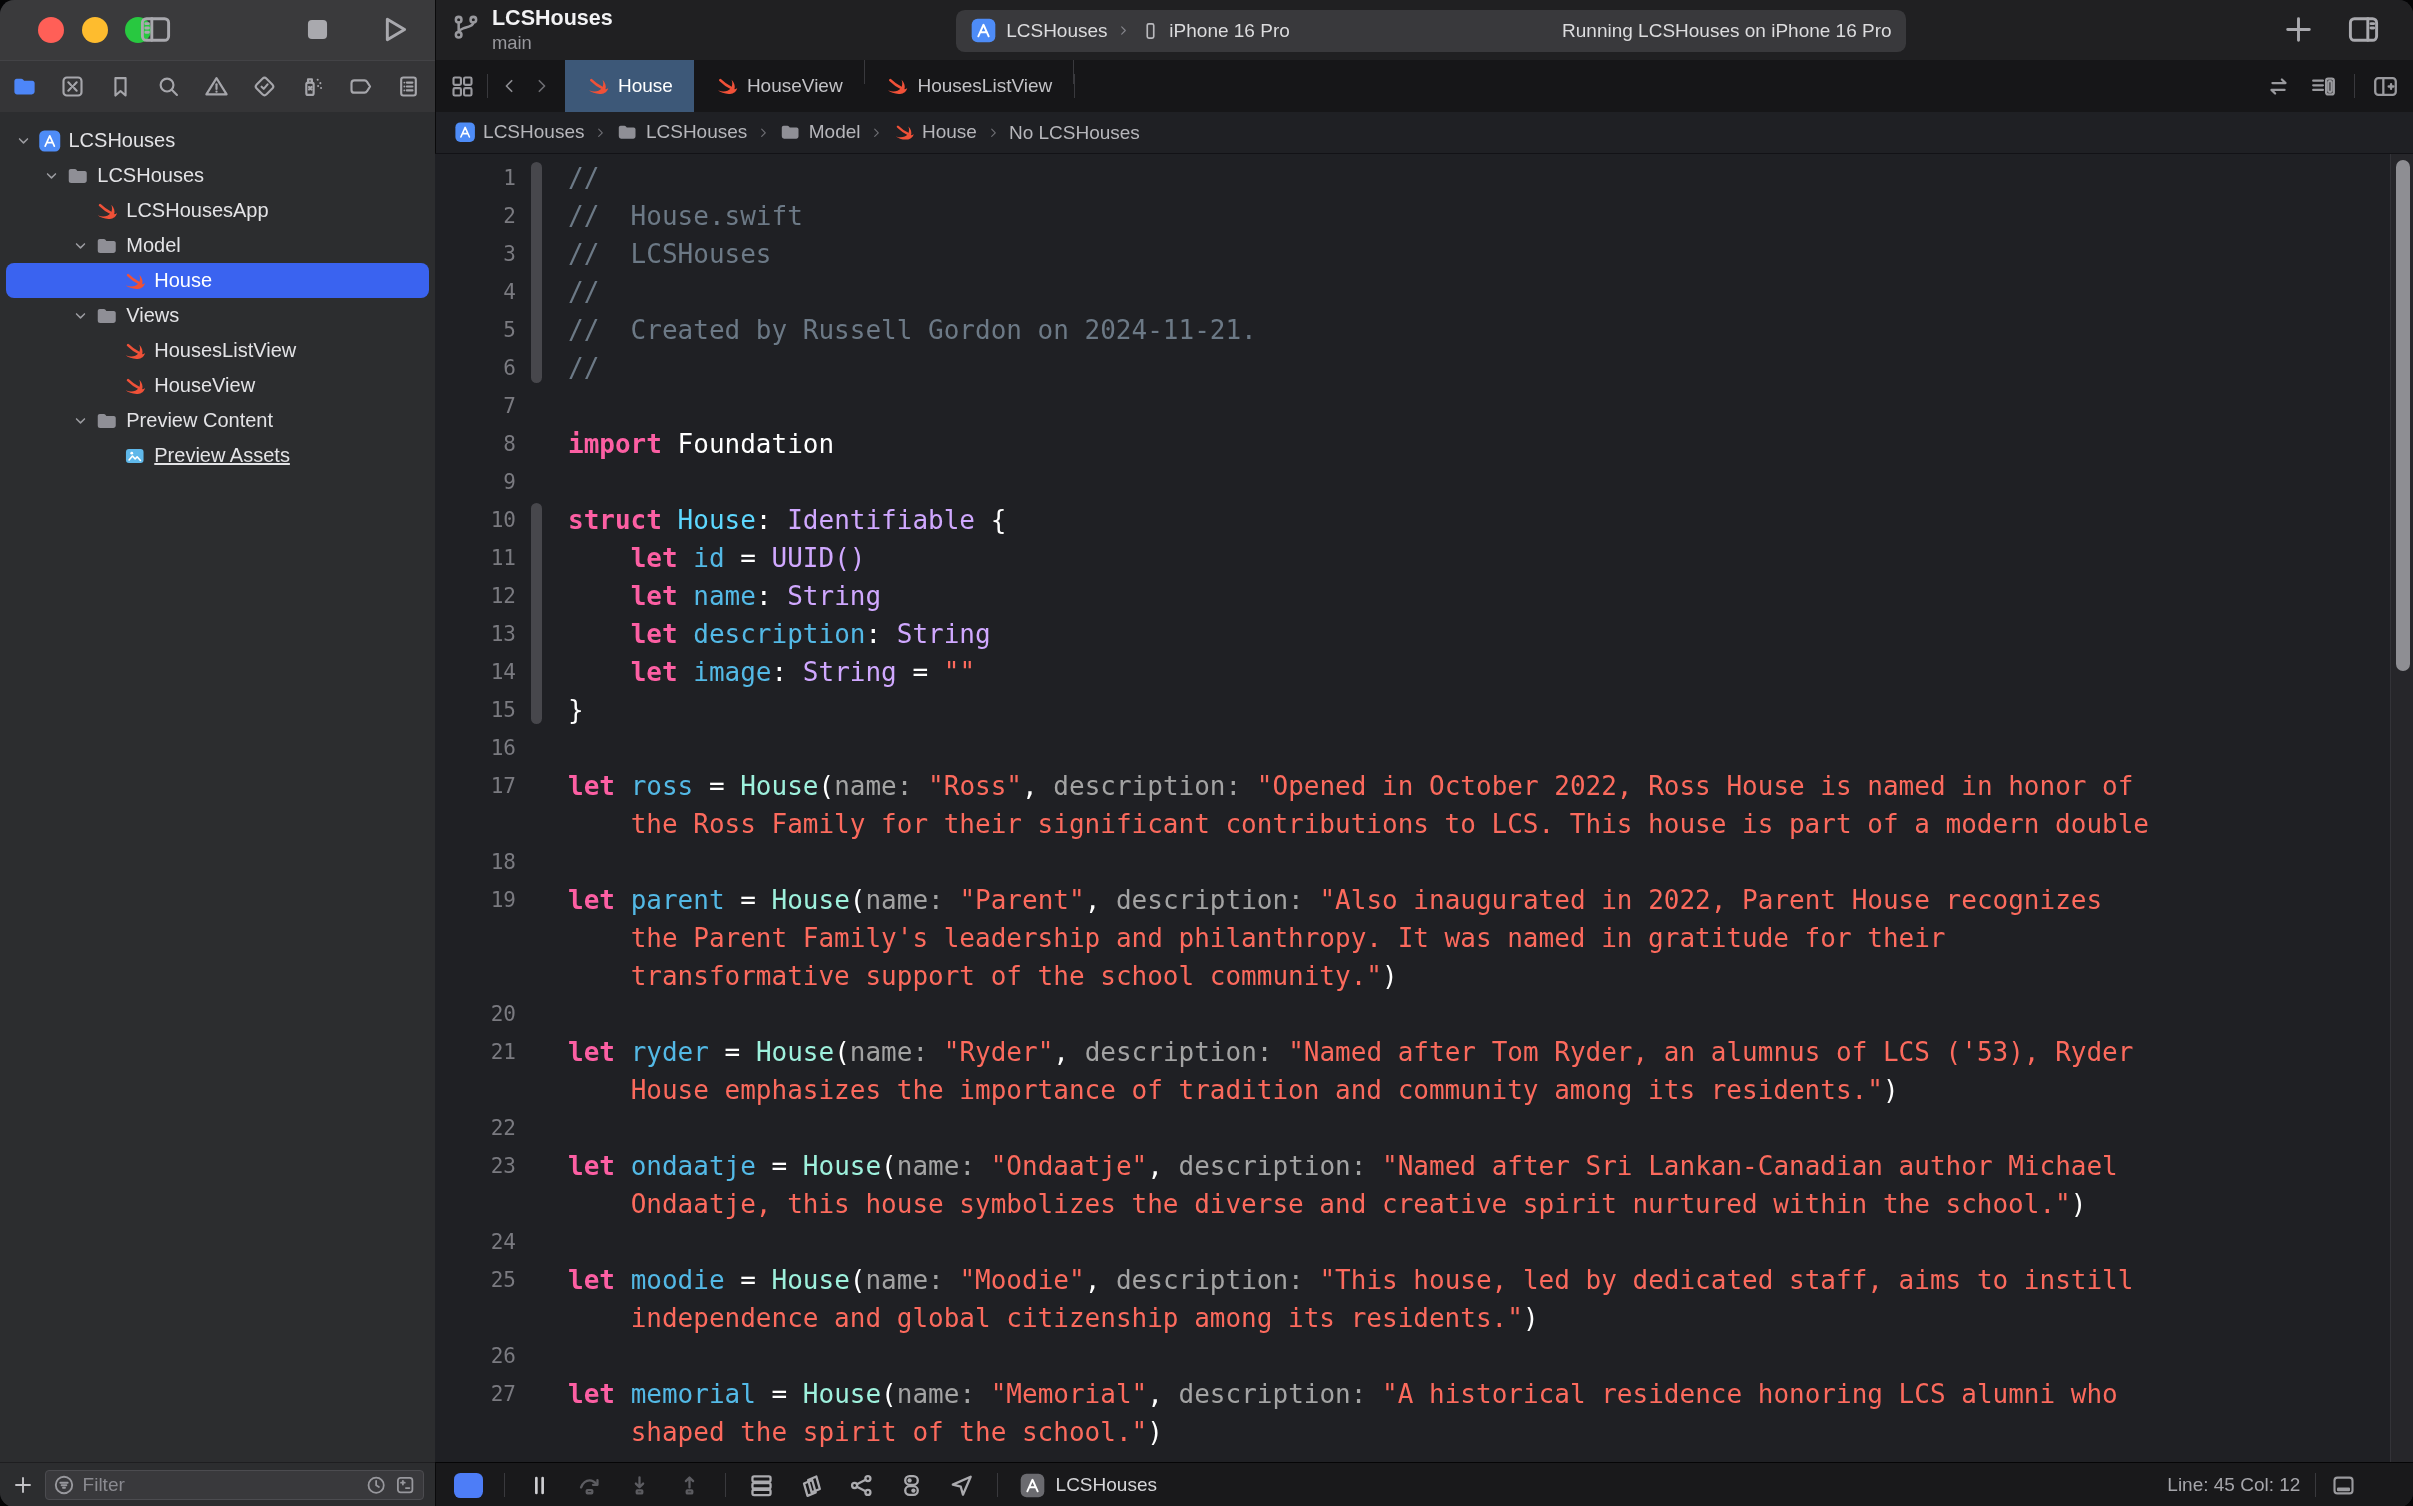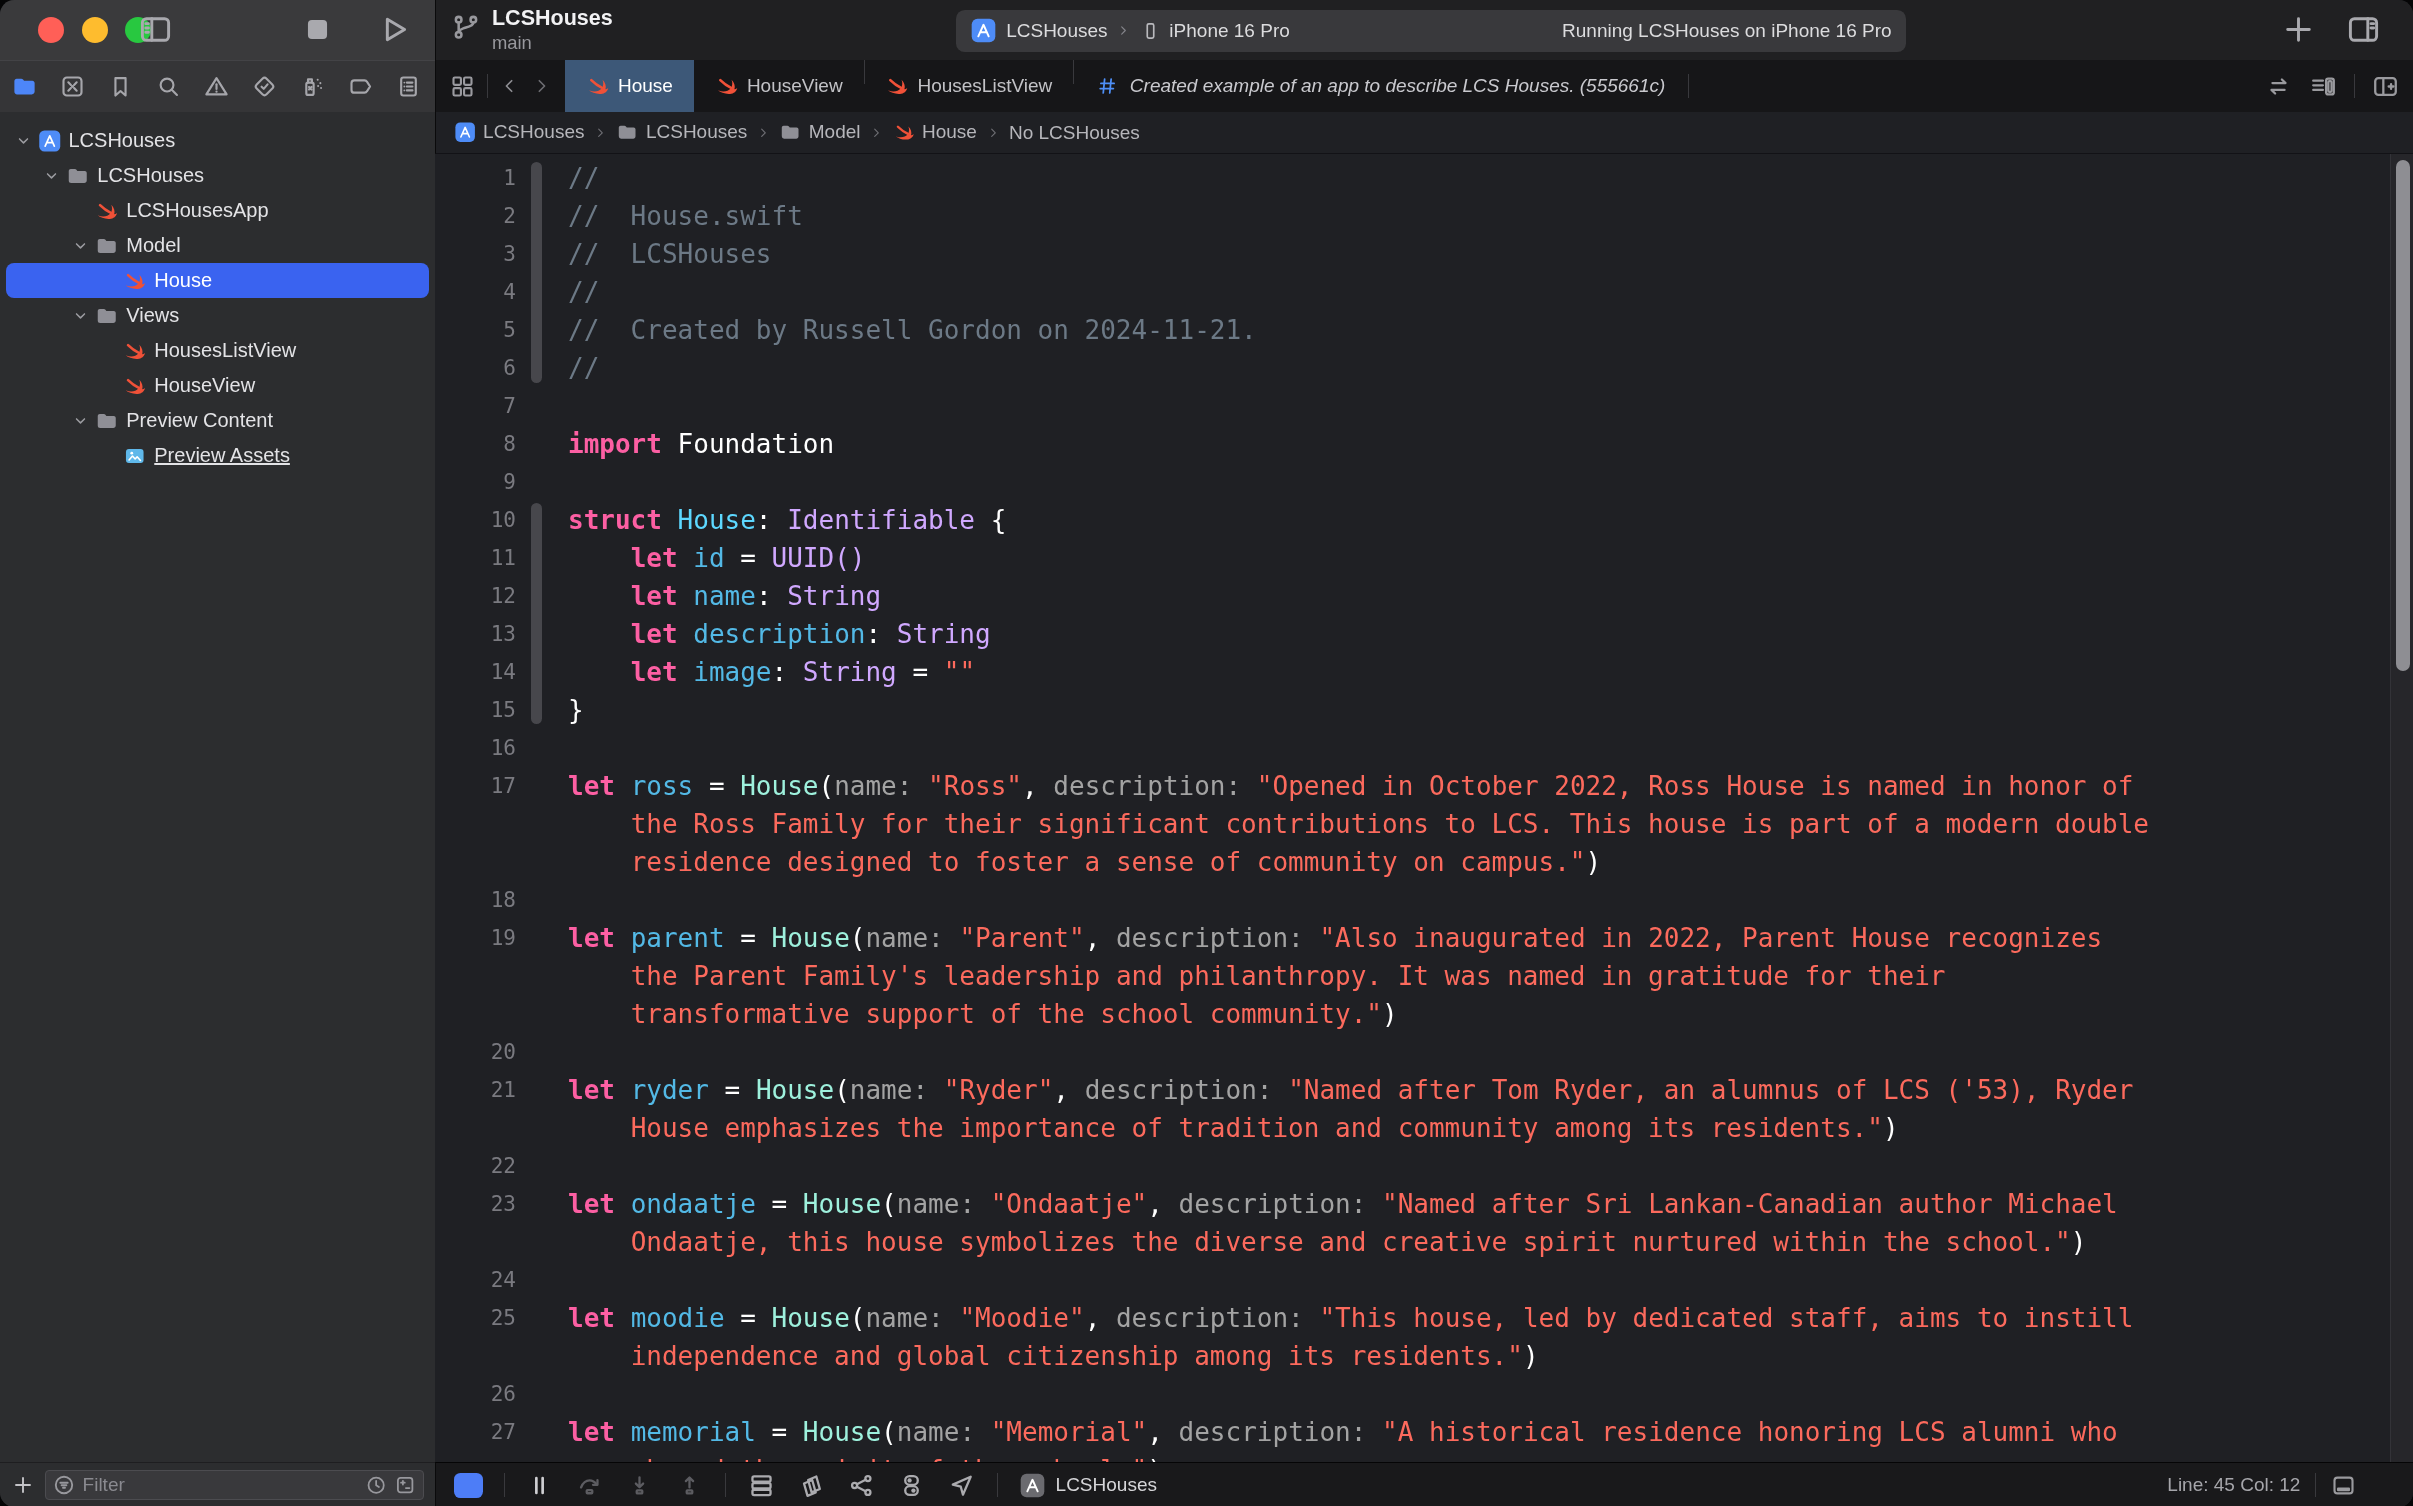--- a/index.html
+++ b/index.html
@@ -270,28 +270,20 @@
           <span class="ico " style="width: 24px; height: 24px;">
             <svg width="100%" height="100%" viewBox="0 0 24 24" fill="none" stroke="currentColor" stroke-width="1.9" stroke-linecap="round" stroke-linejoin="round">
               <path d="M3 16.3C7.4 18.4 12.8 18 15.6 14.6 17.4 12.3 17.8 9 16.6 5.8 19.3 8.6 20.5 12.3 19.4 15.3 20.4 15.2 21.4 14.7 22.2 13.9 21.7 17.3 18.8 19.6 15 19.9 10.4 20.3 5.5 18.5 3 16.3Z" fill="#F05138" stroke="none"></path>
               <path d="M5.3 6.2c3.4 3.4 7.2 6 10.8 7.7" stroke="#F05138" stroke-width="2.6"></path>
             </svg>
           </span>
           <span>HousesListView</span>
         </div>
         <span class="vdiv"></span>
       </div>
-    <div id="commit">
-      <span class="ico" style="width:22.3px;height:24px;color:#4E8FF7">
-          <svg width="100%" height="100%" viewBox="0 0 24 24" fill="none" stroke="currentColor" stroke-width="1.9" stroke-linecap="round" stroke-linejoin="round">
-            <path d="M9.3 4.5 7.8 19.5M16.3 4.5l-1.5 15M5.3 9.2h14.2M4.5 14.8h14.2"></path>
-          </svg>
-        </span>
-      <span class="msg">Created example of an app to describe LCS Houses. (555661c)</span>
-    </div>
     <span class="vdiv"></span>
     <div id="tab-right">
       <span class="ico" style="width:29px;height:29px">
           <svg width="100%" height="100%" viewBox="0 0 24 24" fill="none" stroke="currentColor" stroke-width="1.9" stroke-linecap="round" stroke-linejoin="round">
             <path d="M7 9.2h10.8l-3-3M17 14.8H6.2l3 3"></path>
           </svg>
         </span>
       <span class="ico" style="width:29px;height:29px">
           <svg width="100%" height="100%" viewBox="0 0 24 24" fill="none" stroke="currentColor" stroke-width="1.9" stroke-linecap="round" stroke-linejoin="round">
             <path d="M3.5 7.2h8M3.5 11h8M3.5 14.8h8"></path>
@@ -603,25 +595,20 @@
         </div>
         <div class="crow">
           <span class="ln">17</span>
           <span class="rb"></span>
           <span class="ct"><span class="kw">let</span><span class="pl"> </span><span class="decl">ross</span><span class="pl"> = </span><span class="ptype">House</span><span class="pl">(</span><span class="plab">name:</span><span class="pl"> </span><span class="str">"Ross"</span><span class="pl">, </span><span class="plab">description:</span><span class="pl"> </span><span class="str">"Opened in October 2022, Ross House is named in honor of</span></span>
         </div>
         <div class="crow">
           <span class="ln"></span>
           <span class="rb"></span>
           <span class="ct"><span class="pl">    </span><span class="str">the Ross Family for their significant contributions to LCS. This house is part of a modern double</span></span>
-        </div>
-        <div class="crow">
-          <span class="ln"></span>
-          <span class="rb"></span>
-          <span class="ct"><span class="pl">    </span><span class="str">residence designed to foster a sense of community on campus."</span><span class="pl">)</span></span>
         </div>
         <div class="crow">
           <span class="ln">18</span>
           <span class="rb"></span>
           <span class="ct"></span>
         </div>
         <div class="crow">
           <span class="ln">19</span>
           <span class="rb"></span>
           <span class="ct"><span class="kw">let</span><span class="pl"> </span><span class="decl">parent</span><span class="pl"> = </span><span class="ptype">House</span><span class="pl">(</span><span class="plab">name:</span><span class="pl"> </span><span class="str">"Parent"</span><span class="pl">, </span><span class="plab">description:</span><span class="pl"> </span><span class="str">"Also inaugurated in 2022, Parent House recognizes</span></span>

